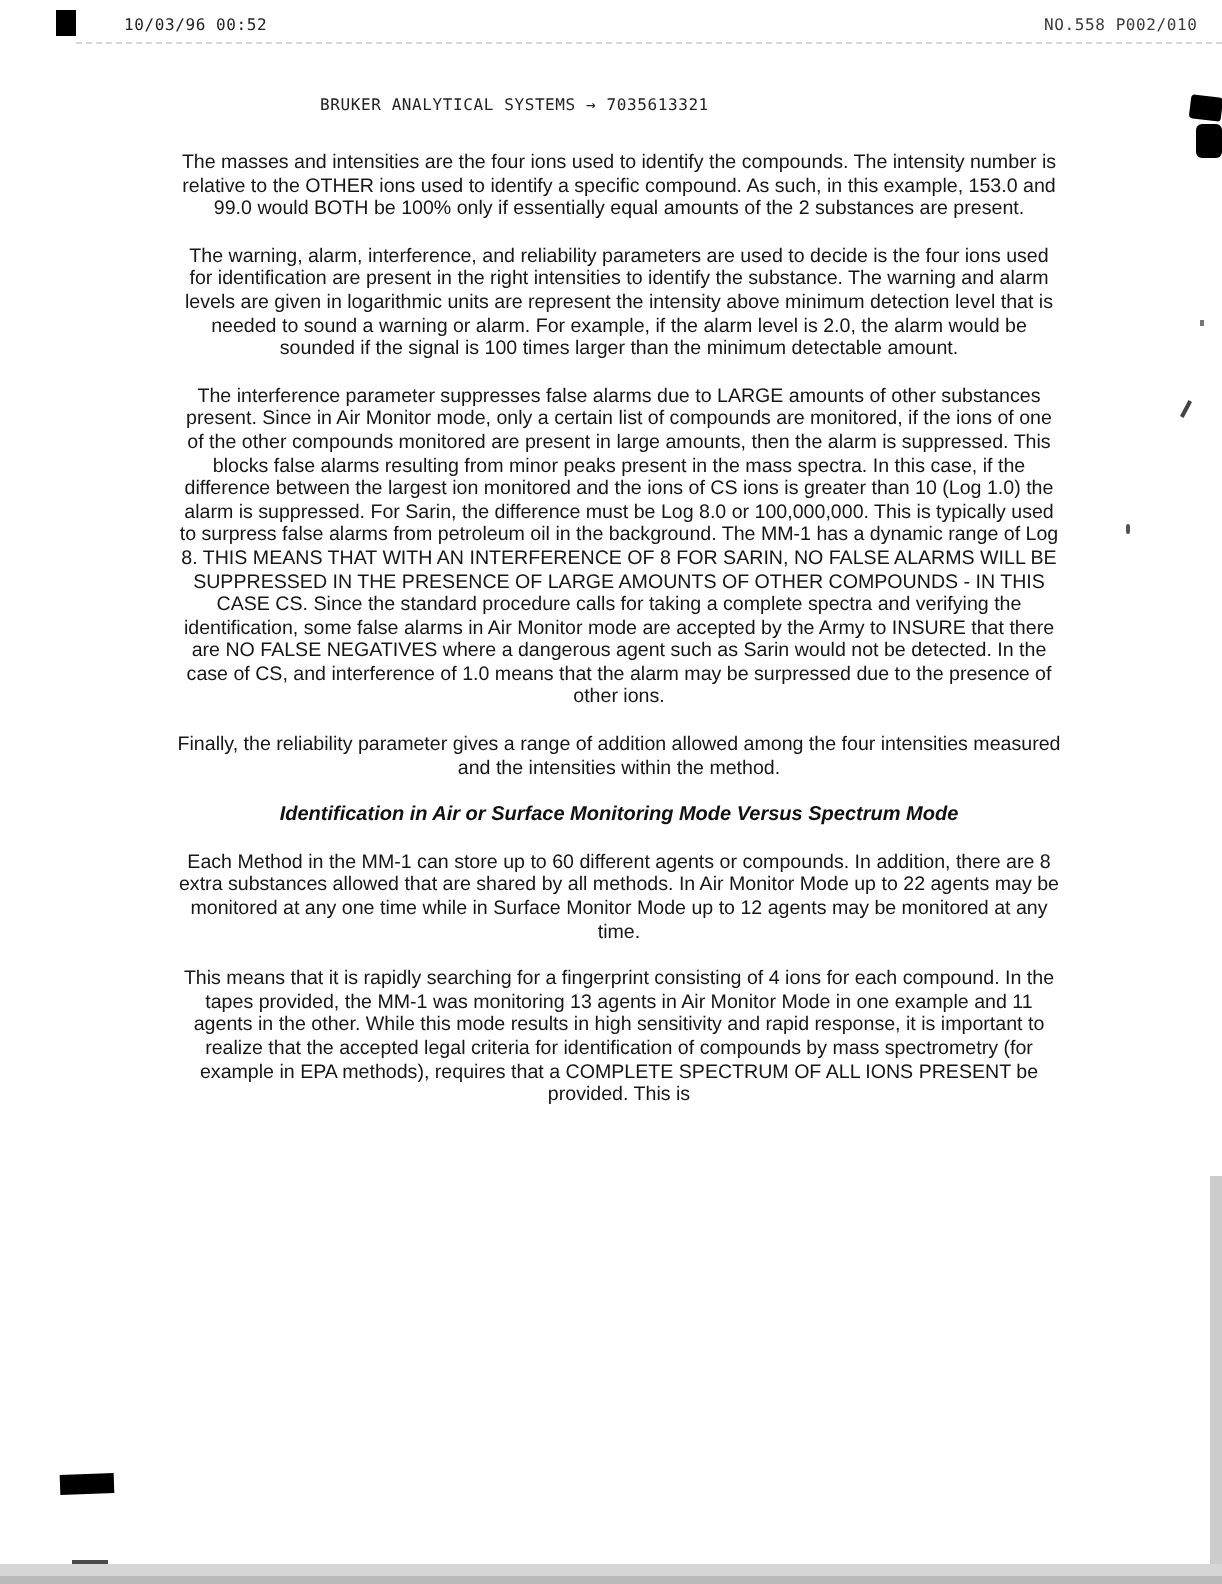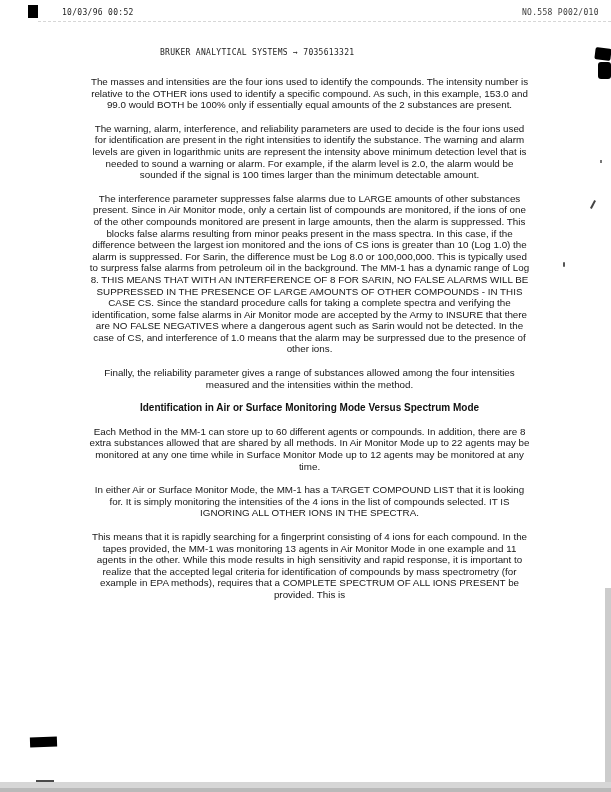--- a/index.html
+++ b/index.html
@@ -53,20 +53,21 @@
     -webkit-font-smoothing: antialiased;
   }
   .doc-body p {
     margin: 0 0 12px 0;
   }
   .doc-body h2 {
     margin: 2px 0 12px 0;
     font-size: 10px;
     font-weight: bold;
     color: #111;
+    font-style: italic;
   }
   
   .artifact { position: absolute; background: #000; }
   .a-topleft     { left: 28px;  top: 5px;   width: 10px; height: 13px; }
   .a-right1      { left: 595px; top: 48px;  width: 16px; height: 12px; border-radius: 2px; transform: rotate(7deg); }
   .a-right2      { left: 598px; top: 62px;  width: 13px; height: 17px; border-radius: 3px; }
   .a-slash       { left: 592px; top: 200px; width: 2px;  height: 9px;  background: #444; transform: rotate(28deg); }
   .a-speck1      { left: 563px; top: 262px; width: 2px;  height: 5px;  background: #555; border-radius: 1px; }
   .a-speck2      { left: 600px; top: 160px; width: 2px;  height: 3px;  background: #777; }
   .a-botleft     { left: 30px;  top: 737px; width: 27px; height: 10px; transform: rotate(-2deg); }
@@ -84,24 +85,23 @@
     <span class="dt">10/03/96  00:52</span>
     <span class="sndr">BRUKER ANALYTICAL SYSTEMS → 7035613321</span>
     <span class="pg">NO.558  P002/010</span>
   </div>
   <div class="header-rule"></div>
 
   <div class="doc-body">
     <p>The masses and intensities are the four ions used to identify the compounds.  The intensity number is relative to the OTHER ions used to identify a specific compound.  As such, in this example, 153.0 and 99.0 would BOTH be 100% only if essentially equal amounts of the 2 substances are present.</p>
     <p>The warning, alarm, interference, and reliability parameters are used to decide is the four ions used for identification are present in the right intensities to identify the substance.  The warning and alarm levels are given in logarithmic units are represent the intensity above minimum detection level that is needed to sound a warning or alarm.  For example, if the alarm level is 2.0, the alarm would be sounded if the signal is 100 times larger than the minimum detectable amount.</p>
     <p>The interference parameter suppresses false alarms due to LARGE amounts of other substances present.  Since in Air Monitor mode, only a certain list of compounds are monitored, if the ions of one of the other compounds monitored are present in large amounts, then the alarm is suppressed.  This blocks false alarms resulting from minor peaks present in the mass spectra.  In this case, if the difference between the largest ion monitored and the ions of CS ions is greater than 10 (Log 1.0) the alarm is suppressed.  For Sarin, the difference must be Log 8.0 or 100,000,000.  This is typically used to surpress false alarms from petroleum oil in the background.  The MM-1 has a dynamic range of Log 8.  THIS MEANS THAT WITH AN INTERFERENCE OF 8 FOR SARIN, NO FALSE ALARMS WILL BE SUPPRESSED IN THE PRESENCE OF LARGE AMOUNTS OF OTHER COMPOUNDS - IN THIS CASE CS.  Since the standard procedure calls for taking a complete spectra and verifying the identification, some false alarms in Air Monitor mode are accepted by the Army to INSURE that there are NO FALSE NEGATIVES where a dangerous agent such as Sarin would not be detected.  In the case of CS, and interference of 1.0 means that the alarm may be surpressed due to the presence of other ions.</p>
-    <p>Finally, the reliability parameter gives a range of substances allowed among the four intensities measured and the intensities within the method.</p>
+    <p>Finally, the reliability parameter gives a range of addition allowed among the four intensities measured and the intensities within the method.</p>
     <h2>Identification in Air or Surface Monitoring Mode Versus Spectrum Mode</h2>
     <p>Each Method in the MM-1 can store up to 60 different agents or compounds.  In addition, there are 8 extra substances allowed that are shared by all methods.  In Air Monitor Mode up to 22 agents may be monitored at any one time while in Surface Monitor Mode up to 12 agents may be monitored at any time.</p>
-    <p>In either Air or Surface Monitor Mode, the MM-1 has a TARGET COMPOUND LIST that it is looking for.  It is simply monitoring the intensities of the 4 ions in the list of compounds selected.  IT IS IGNORING ALL OTHER IONS IN THE SPECTRA.</p>
     <p>This means that it is rapidly searching for a fingerprint consisting of 4 ions for each compound.  In the tapes provided, the MM-1 was monitoring 13 agents in Air Monitor Mode in one example and 11 agents in the other.  While this mode results in high sensitivity and rapid response, it is important to realize that the accepted legal criteria for identification of compounds by mass spectrometry (for example in EPA methods), requires that a COMPLETE SPECTRUM OF ALL IONS PRESENT be provided.  This is</p>
   </div>
 
   <div class="artifact a-topleft"></div>
   <div class="artifact a-right1"></div>
   <div class="artifact a-right2"></div>
   <div class="artifact a-slash"></div>
   <div class="artifact a-speck1"></div>
   <div class="artifact a-speck2"></div>
   <div class="artifact a-botleft"></div>

